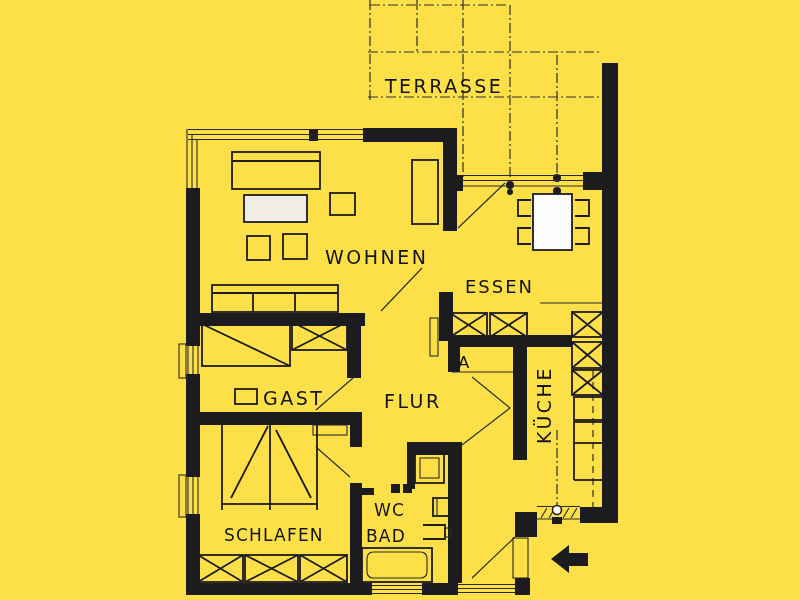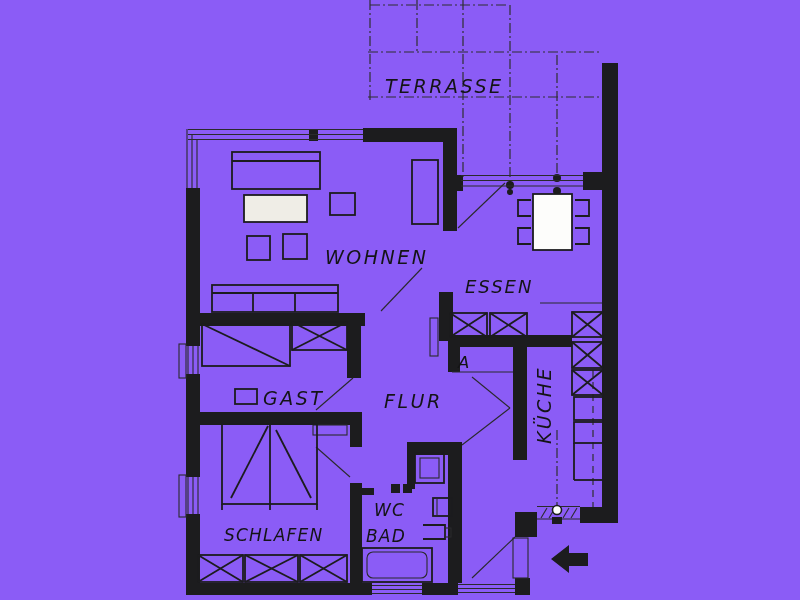--- a/index.html
+++ b/index.html
@@ -1,16 +1,16 @@
 <!DOCTYPE html>
 <html><head>
 <meta charset="utf-8">
 <style>
   html,body{margin:0;padding:0;background:#fdfdfb;width:800px;height:600px;overflow:hidden;}
-  .stage{position:relative;width:800px;height:600px;background:#8b5cf6;font-style:italic;}
+  .stage{position:relative;width:800px;height:600px;background:#fde047;}
   svg{display:block;}
   .w   { fill:#1c1c1e; stroke:none; }
   .thin{ stroke:#2a2a2c; stroke-width:1.1; fill:none; }
   .furn{ stroke:#1c1c1e; stroke-width:1.8; fill:none; }
   .furnW{stroke:#1c1c1e; stroke-width:1.8; fill:#fdfdfb; }
   .dash{ stroke:#2f2f31; stroke-width:1.2; fill:none; stroke-dasharray:10 3 2 3; }
   .dash2{stroke:#2f2f31; stroke-width:1.2; fill:none; stroke-dasharray:7 5; }
   .dot { fill:#1c1c1e; stroke:none; }
   .lbl { font-family:"DejaVu Sans","Liberation Sans",sans-serif; fill:#141416; font-weight:400; }
   .lbl-19{ font-size:19px; letter-spacing:2.5px; }

